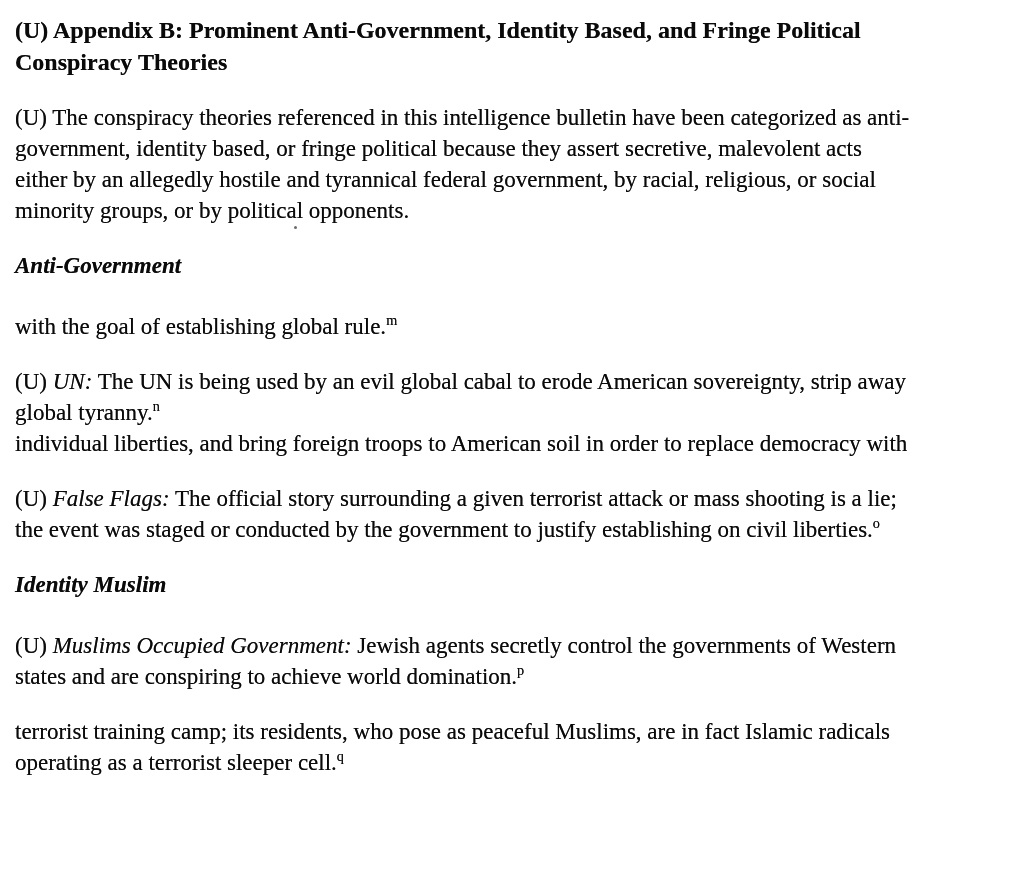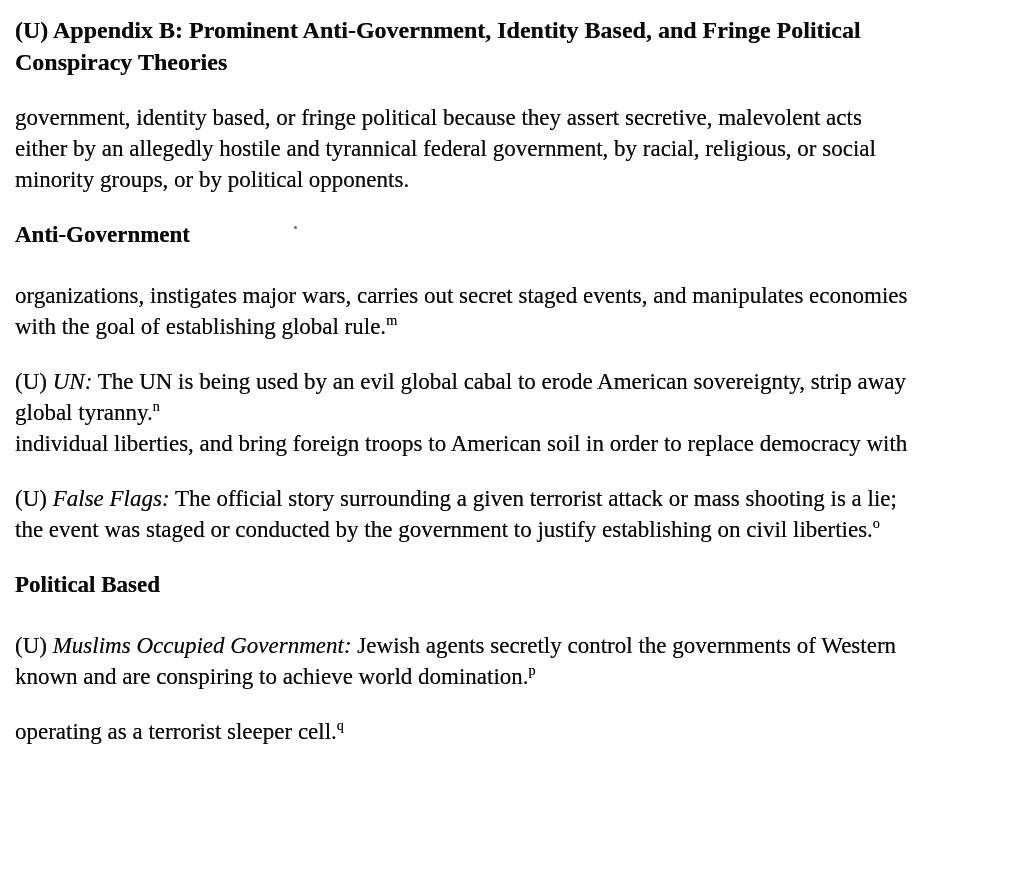--- a/index.html
+++ b/index.html
@@ -19,21 +19,21 @@
     background: #ffffff;
     color: #0a0a0a;
     overflow: hidden;
     box-sizing: border-box;
     padding: 14px 12px 0 15px;
   }
   .doc {
     text-shadow: 0 0 0.6px rgba(0,0,0,0.65);
   }
   .block { margin: 0 0 24px 0; }
-  .block.heading { margin-bottom: 30px; }
+  .block.heading { margin-bottom: 30px; font-style: italic; }
   .block.title {
     font-weight: bold;
     font-size: 24px;
     line-height: 32px;
   }
   .block.heading {
     font-weight: bold;
     font-size: 23px;
     line-height: 31px;
   }
@@ -61,45 +61,46 @@
 </head>
 <body>
 
 <div class="page" style="background: rgb(255, 255, 255); color: rgb(10, 10, 10);">
   <div class="doc">
       <div class="block title">
         <div class="line"><span>(U) Appendix B: Prominent Anti-Government, Identity Based, and Fringe Political</span></div>
         <div class="line"><span>Conspiracy Theories</span></div>
       </div>
       <div class="block paragraph">
+        <div class="line"><span>(U) The conspiracy theories referenced in this intelligence bulletin have been categorized as anti-</span></div>
         <div class="line"><span>government, identity based, or fringe political because they assert secretive, malevolent acts</span></div>
         <div class="line"><span>either by an allegedly hostile and tyrannical federal government, by racial, religious, or social</span></div>
         <div class="line"><span>minority groups, or by political opponents.</span></div>
       </div>
       <div class="block heading">
         <div class="line"><span>Anti-Government</span></div>
       </div>
       <div class="block paragraph">
-        <div class="line"><span>organizations, instigates major wars, carries out secret staged events, and manipulates economies</span></div>
         <div class="line"><span>with the goal of establishing global rule.</span><sup>m</sup></div>
       </div>
       <div class="block paragraph">
         <div class="line"><span>(U) </span><em>UN:</em><span> The UN is being used by an evil global cabal to erode American sovereignty, strip away</span></div>
         <div class="line"><span>global tyranny.</span><sup>n</sup></div>
         <div class="line"><span>individual liberties, and bring foreign troops to American soil in order to replace democracy with</span></div>
       </div>
       <div class="block paragraph">
         <div class="line"><span>(U) </span><em>False Flags:</em><span> The official story surrounding a given terrorist attack or mass shooting is a lie;</span></div>
         <div class="line"><span>the event was staged or conducted by the government to justify establishing on civil liberties.</span><sup>o</sup></div>
       </div>
       <div class="block heading">
-        <div class="line"><span>Political Based</span></div>
+        <div class="line"><span>Identity Muslim</span></div>
       </div>
       <div class="block paragraph">
         <div class="line"><span>(U) </span><em>Muslims Occupied Government:</em><span> Jewish agents secretly control the governments of Western</span></div>
-        <div class="line"><span>known and are conspiring to achieve world domination.</span><sup>p</sup></div>
+        <div class="line"><span>states and are conspiring to achieve world domination.</span><sup>p</sup></div>
       </div>
       <div class="block paragraph">
+        <div class="line"><span>terrorist training camp; its residents, who pose as peaceful Muslims, are in fact Islamic radicals</span></div>
         <div class="line"><span>operating as a terrorist sleeper cell.</span><sup>q</sup></div>
       </div>
     </div>
   <div class="speckle"></div>
 </div>
 
 </body></html>

